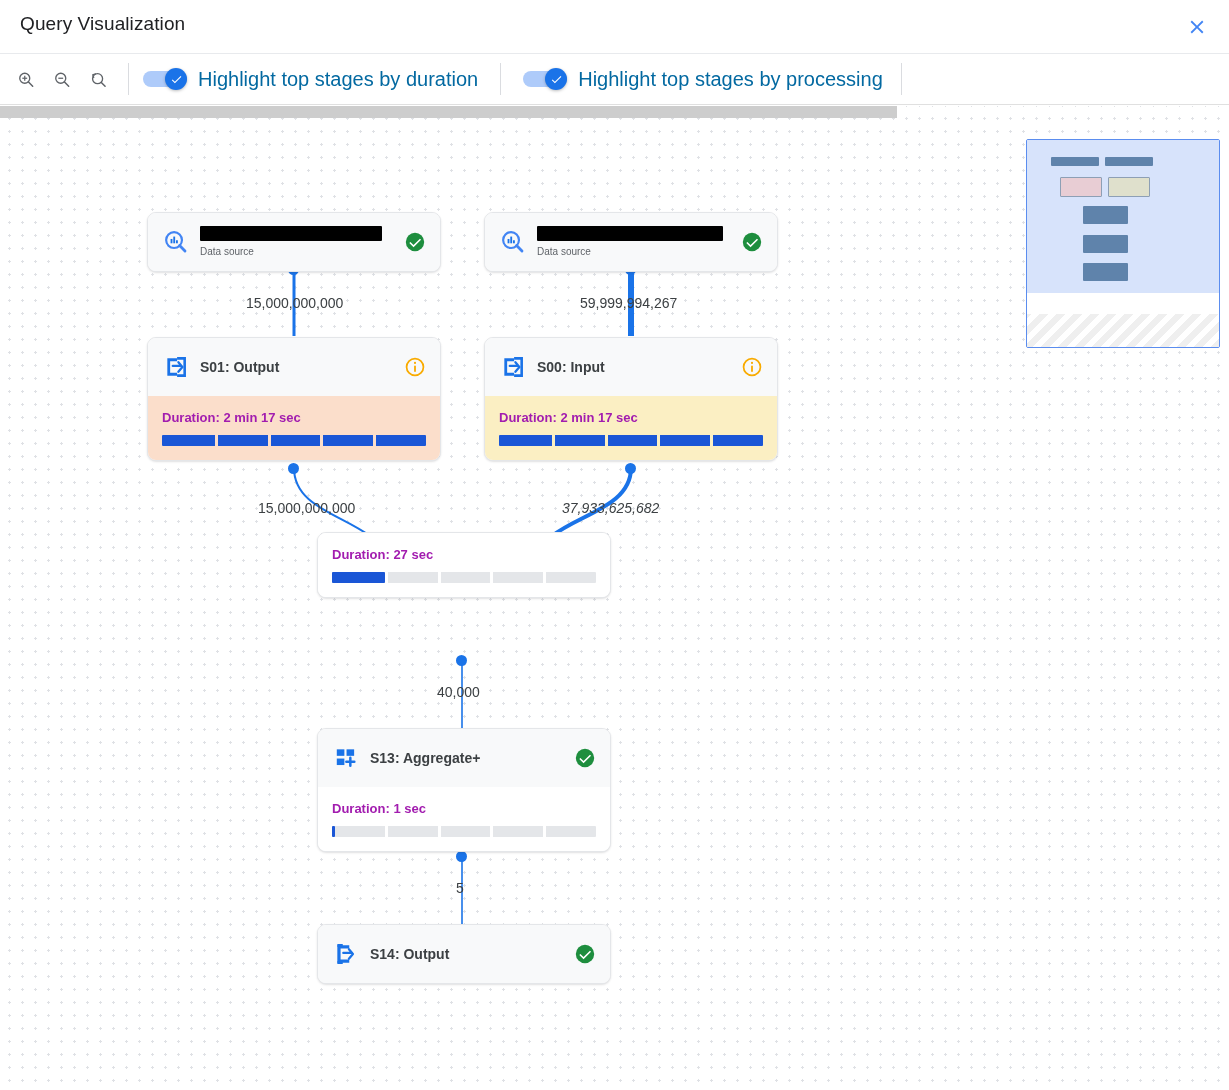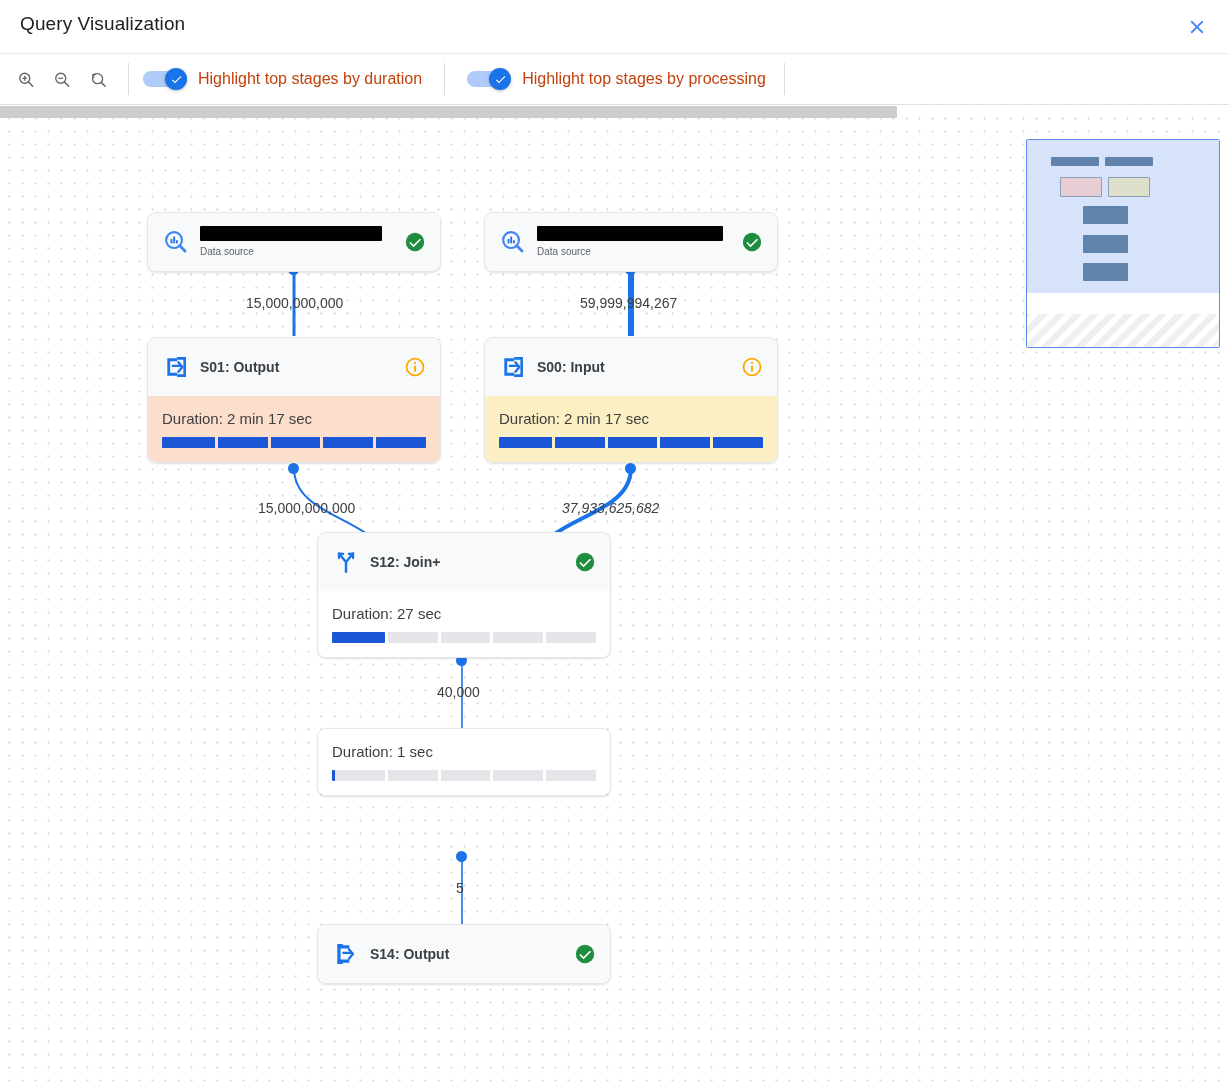--- a/index.html
+++ b/index.html
@@ -33,21 +33,21 @@
     background: #fff; border-top: 1px solid #e8eaed; border-bottom: 1px solid #e0e0e0;
     display: flex; align-items: center;
   }
   .zoom-group { display: flex; align-items: center; padding-left: 10px; gap: 4px; }
   .icon-btn {
     width: 32px; height: 32px; border: none; background: transparent; cursor: pointer;
     display: flex; align-items: center; justify-content: center; border-radius: 50%;
   }
   .tb-divider { width: 1px; height: 32px; background: #dadce0; margin: 0 14px; }
   .toggle-item { display: flex; align-items: center; gap: 11px; cursor: pointer; }
-  .toggle-label { font-size: 16px; color: #c2410c; white-space: nowrap; }
+  .toggle-label { font-size: 20px; color: #0369a1; white-space: nowrap; }
 
   .switch { position: relative; width: 44px; height: 22px; flex: none; }
   .switch .track {
     position: absolute; left: 0; top: 3px; width: 44px; height: 16px; border-radius: 8px;
   }
   .switch .knob {
     position: absolute; top: 0; width: 22px; height: 22px; border-radius: 50%;
     display: flex; align-items: center; justify-content: center;
     box-shadow: 0 1px 3px rgba(60,64,67,.35);
   }
@@ -84,21 +84,21 @@
   .node-titlewrap { flex: 1; min-width: 0; }
   .node-title { font-size: 14px; font-weight: bold; color: #3c4043; }
   .node-redacted { display: block; height: 15px; background: #000; border-radius: 1px; }
   .node-sub { font-size: 10px; color: #5f6368; margin-top: 3px; }
   .node-status { width: 22px; height: 22px; flex: none; }
 
   .node-body { padding: 14px 14px 14px 14px; }
   .node-body.duration-peach { background: #fbdecb; }
   .node-body.duration-yellow { background: #fbefc3; }
   .node-body.duration-plain { background: #ffffff; }
-  .duration-text { font-size: 15px; font-weight: normal; color: #404040; margin-bottom: 10px; }
+  .duration-text { font-size: 13px; font-weight: bold; color: #a21caf; margin-bottom: 10px; }
 
   .pbar { position: relative; height: 11px; width: 100%; }
   .pbar .seg {
     position: absolute; top: 0; height: 11px; background: #e4e6e9; border-radius: 1px;
   }
   .pbar .fill {
     position: absolute; top: 0; left: 0; height: 11px; background: #1a56d6; border-radius: 1px;
   }
   .pbar .gap {
     position: absolute; top: 0; width: 3px; height: 11px; background: inherit;
@@ -337,52 +337,53 @@
         <div class="fill" style="width:100%;"></div>
         <div class="gap" style="left:20%; background:#fbefc3;"></div>
         <div class="gap" style="left:40%; background:#fbefc3;"></div>
         <div class="gap" style="left:60%; background:#fbefc3;"></div>
         <div class="gap" style="left:80%; background:#fbefc3;"></div>
       </div>
     </div>
   </div>
 
   <div class="node" style="left:317px; top:426px; width:294px;">
-    <div class="node-head">
-      <span class="node-icon">
-        <svg width="26" height="26" viewBox="0 0 24 24">
-          <path d="M12 21 V12 M12 12 L5.5 4.2 M12 12 L18.5 4.2" fill="none" stroke="#1a73e8" stroke-width="2.3" stroke-linecap="round"></path>
-          <path d="M5.5 4.2 L5.5 8.3 M5.5 4.2 L9.3 4.6" fill="none" stroke="#1a73e8" stroke-width="2.1" stroke-linecap="round"></path>
-          <path d="M18.5 4.2 L18.5 8.3 M18.5 4.2 L14.7 4.6" fill="none" stroke="#1a73e8" stroke-width="2.1" stroke-linecap="round"></path>
-        </svg>
-      </span>
-      <span class="node-titlewrap">
-        <span class="node-title">S12: Join+</span>
-      </span>
-      <span class="node-status">
-        <svg width="22" height="22" viewBox="0 0 24 24">
-          <circle cx="12" cy="12" r="10" fill="#1e8e3e"></circle>
-          <path d="M10.4 15.4 7 12l-1.2 1.2 4.6 4.6 8.2-8.2L17.4 8.4z" fill="#fff"></path>
-        </svg>
-      </span>
-    </div>
     <div class="node-body duration-plain">
       <div class="duration-text">Duration: 27 sec</div>
       <div class="pbar">
         <div class="seg" style="left:0; right:0;"></div>
         <div class="fill" style="width:20%;"></div>
         <div class="gap" style="left:20%; background:#fff;"></div>
         <div class="gap" style="left:40%; background:#fff;"></div>
         <div class="gap" style="left:60%; background:#fff;"></div>
         <div class="gap" style="left:80%; background:#fff;"></div>
       </div>
     </div>
   </div>
 
   <div class="node" style="left:317px; top:622px; width:294px;">
+    <div class="node-head">
+      <span class="node-icon">
+        <svg width="26" height="26" viewBox="0 0 24 24">
+          <rect x="3.5" y="4" width="7" height="6" fill="#1a73e8"></rect>
+          <rect x="12.5" y="4" width="7" height="6" fill="#1a73e8"></rect>
+          <rect x="3.5" y="12.5" width="7" height="6" fill="#1a73e8"></rect>
+          <path d="M16 11.8 v7.4 M12.3 15.5 h7.4" stroke="#1a73e8" stroke-width="2.3" stroke-linecap="round"></path>
+        </svg>
+      </span>
+      <span class="node-titlewrap">
+        <span class="node-title">S13: Aggregate+</span>
+      </span>
+      <span class="node-status">
+        <svg width="22" height="22" viewBox="0 0 24 24">
+          <circle cx="12" cy="12" r="10" fill="#1e8e3e"></circle>
+          <path d="M10.4 15.4 7 12l-1.2 1.2 4.6 4.6 8.2-8.2L17.4 8.4z" fill="#fff"></path>
+        </svg>
+      </span>
+    </div>
     <div class="node-body duration-plain">
       <div class="duration-text">Duration: 1 sec</div>
       <div class="pbar">
         <div class="seg" style="left:0; right:0;"></div>
         <div class="fill" style="width:1%;"></div>
         <div class="gap" style="left:20%; background:#fff;"></div>
         <div class="gap" style="left:40%; background:#fff;"></div>
         <div class="gap" style="left:60%; background:#fff;"></div>
         <div class="gap" style="left:80%; background:#fff;"></div>
       </div>

